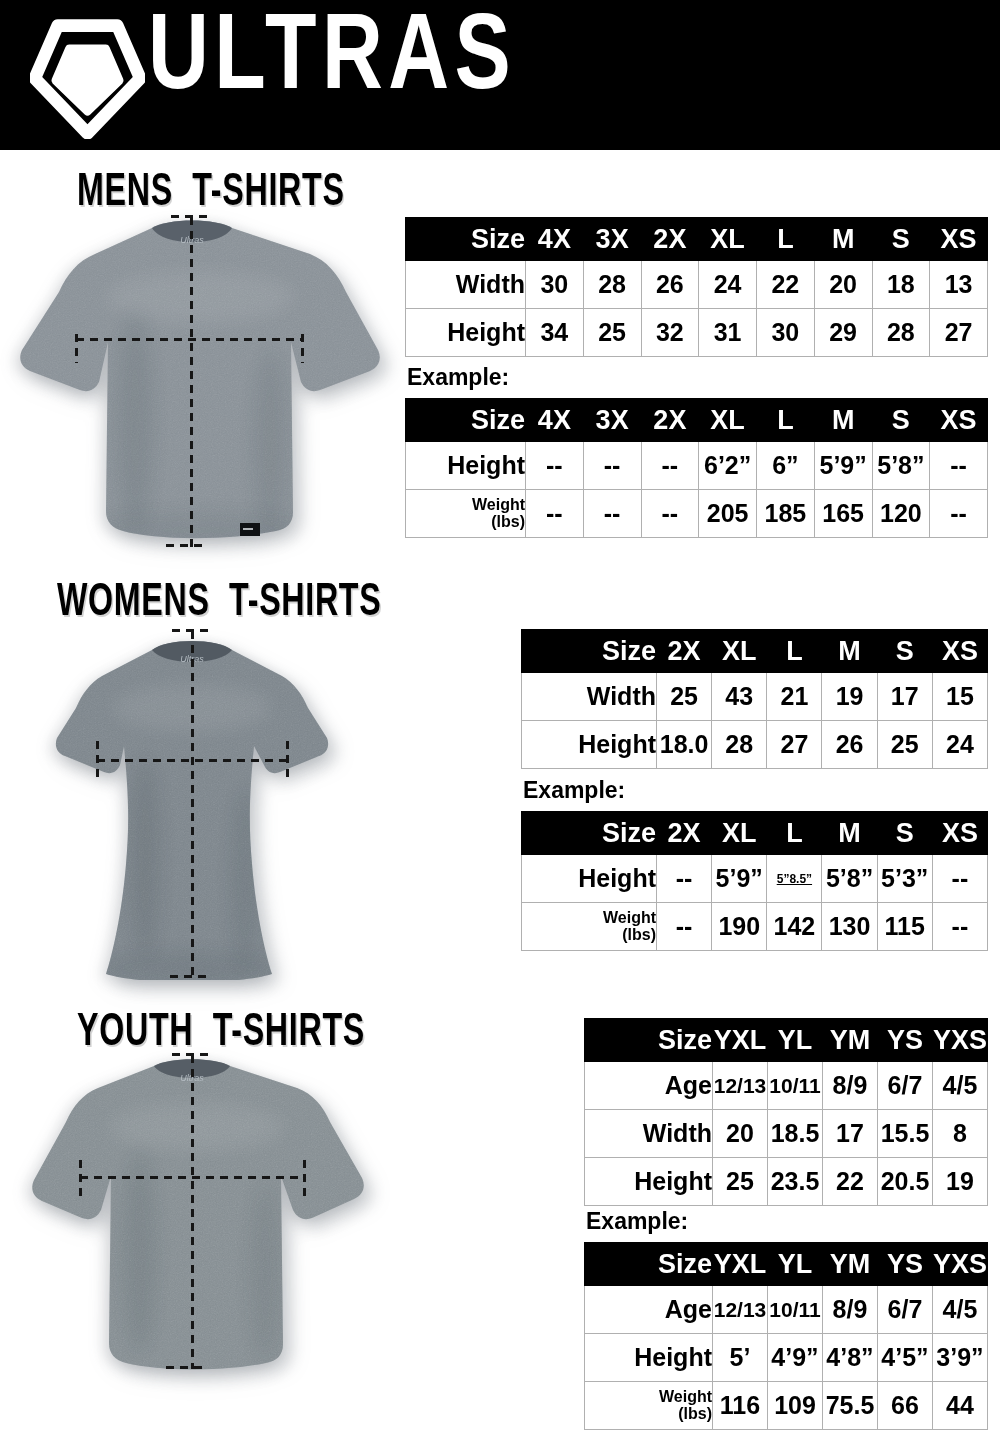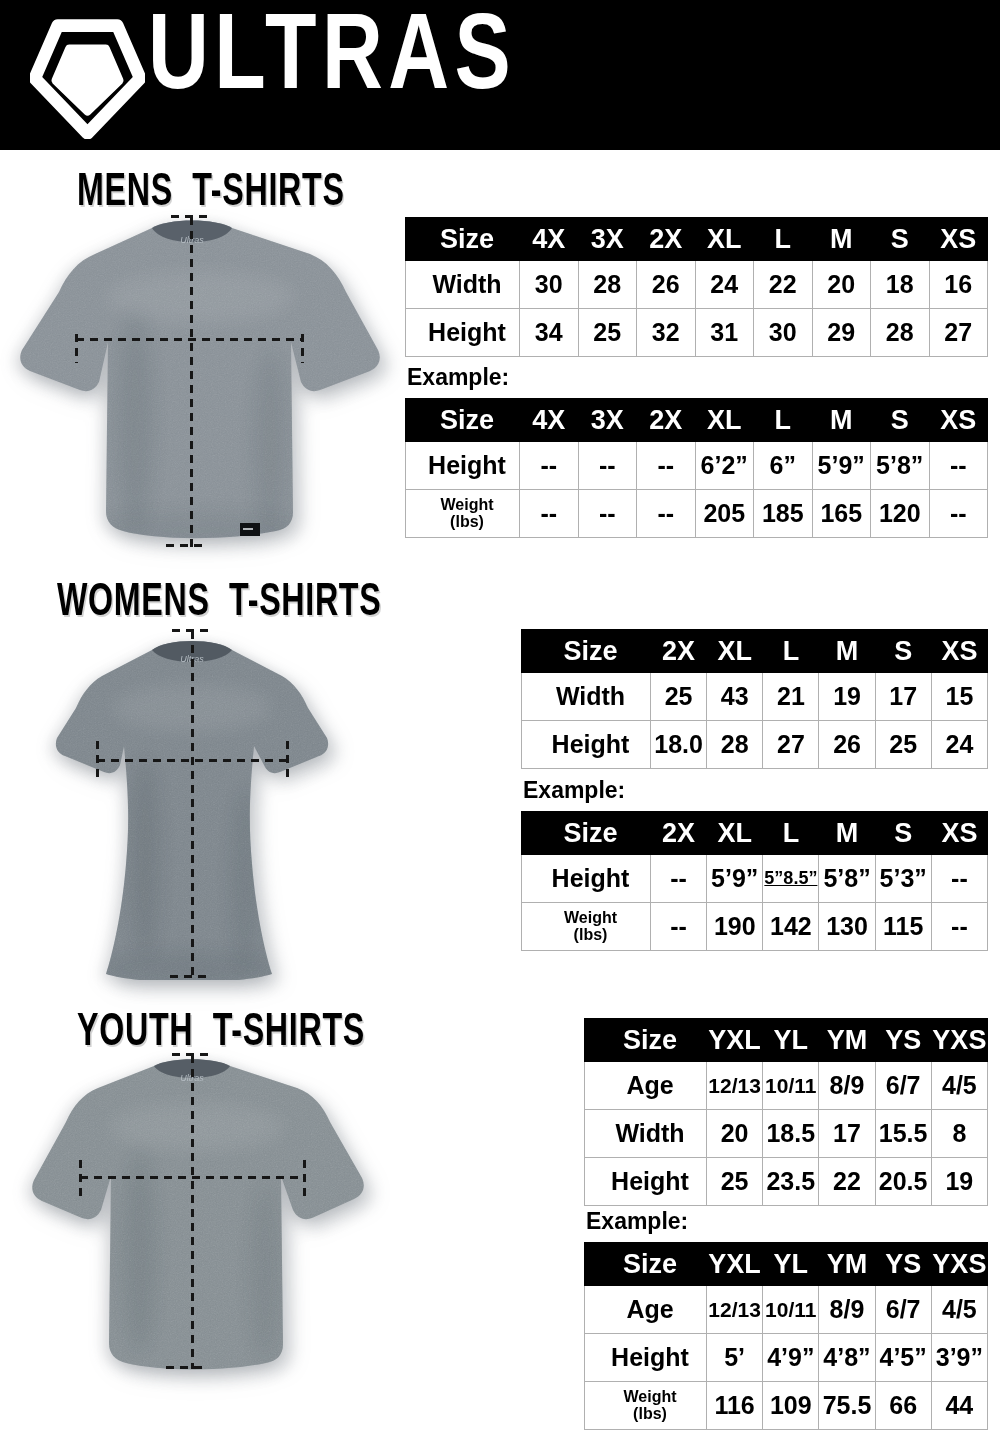--- a/index.html
+++ b/index.html
@@ -28,24 +28,24 @@
   
   .example{position:absolute;font-weight:bold;font-size:23px;color:#000;line-height:1;}
   #ex-m{left:407px;top:366px;}
   #ex-w{left:523px;top:779px;}
   #ex-y{left:586px;top:1210px;}
   
   .tbl{position:absolute;border-collapse:collapse;table-layout:fixed;background:#fff;z-index:2;}
   .tbl th,.tbl td{border:1px solid #b0b0b0;font-weight:bold;color:#000;text-align:center;vertical-align:middle;padding:0;}
   .tbl thead th{background:#000;color:#fff;border-color:#000;height:42px;font-size:27px;}
   .tbl tbody th,.tbl tbody td{height:47px;font-size:25px;}
-  .tbl .lab{text-align:center;padding-left:9px;white-space:pre-line;}
+  .tbl .lab{text-align:right;padding-left:15px;white-space:pre-line;}
   .tbl tbody th.two{font-size:16px;line-height:1.05;}
   .tbl td.sm{font-size:21px;margin-left:28px;}
-  .tbl td.xs{font-size:18px;text-decoration:underline;}
+  .tbl td.xs{font-size:12px;text-decoration:underline;}
   #mens-size-table,#mens-example-table{left:405px;width:583px;}
   #mens-size-table{top:217px;}
   #mens-example-table{top:398px;}
   #mens-size-table .lab,#mens-example-table .lab{width:104px;}
   #womens-size-table,#womens-example-table{left:521px;width:467px;}
   #womens-size-table{top:629px;}
   #womens-example-table{top:811px;}
   #womens-size-table .lab,#womens-example-table .lab{width:119px;}
   #youth-size-table,#youth-example-table{left:584px;width:404px;}
   #youth-size-table{top:1018px;}
@@ -144,21 +144,21 @@
     <tbody>
       <tr>
         <th class="lab">Width</th>
         <td>30</td>
         <td>28</td>
         <td>26</td>
         <td>24</td>
         <td>22</td>
         <td>20</td>
         <td>18</td>
-        <td>16</td>
+        <td>13</td>
       </tr>
       <tr>
         <th class="lab">Height</th>
         <td>34</td>
         <td>25</td>
         <td>32</td>
         <td>31</td>
         <td>30</td>
         <td>29</td>
         <td>28</td>

